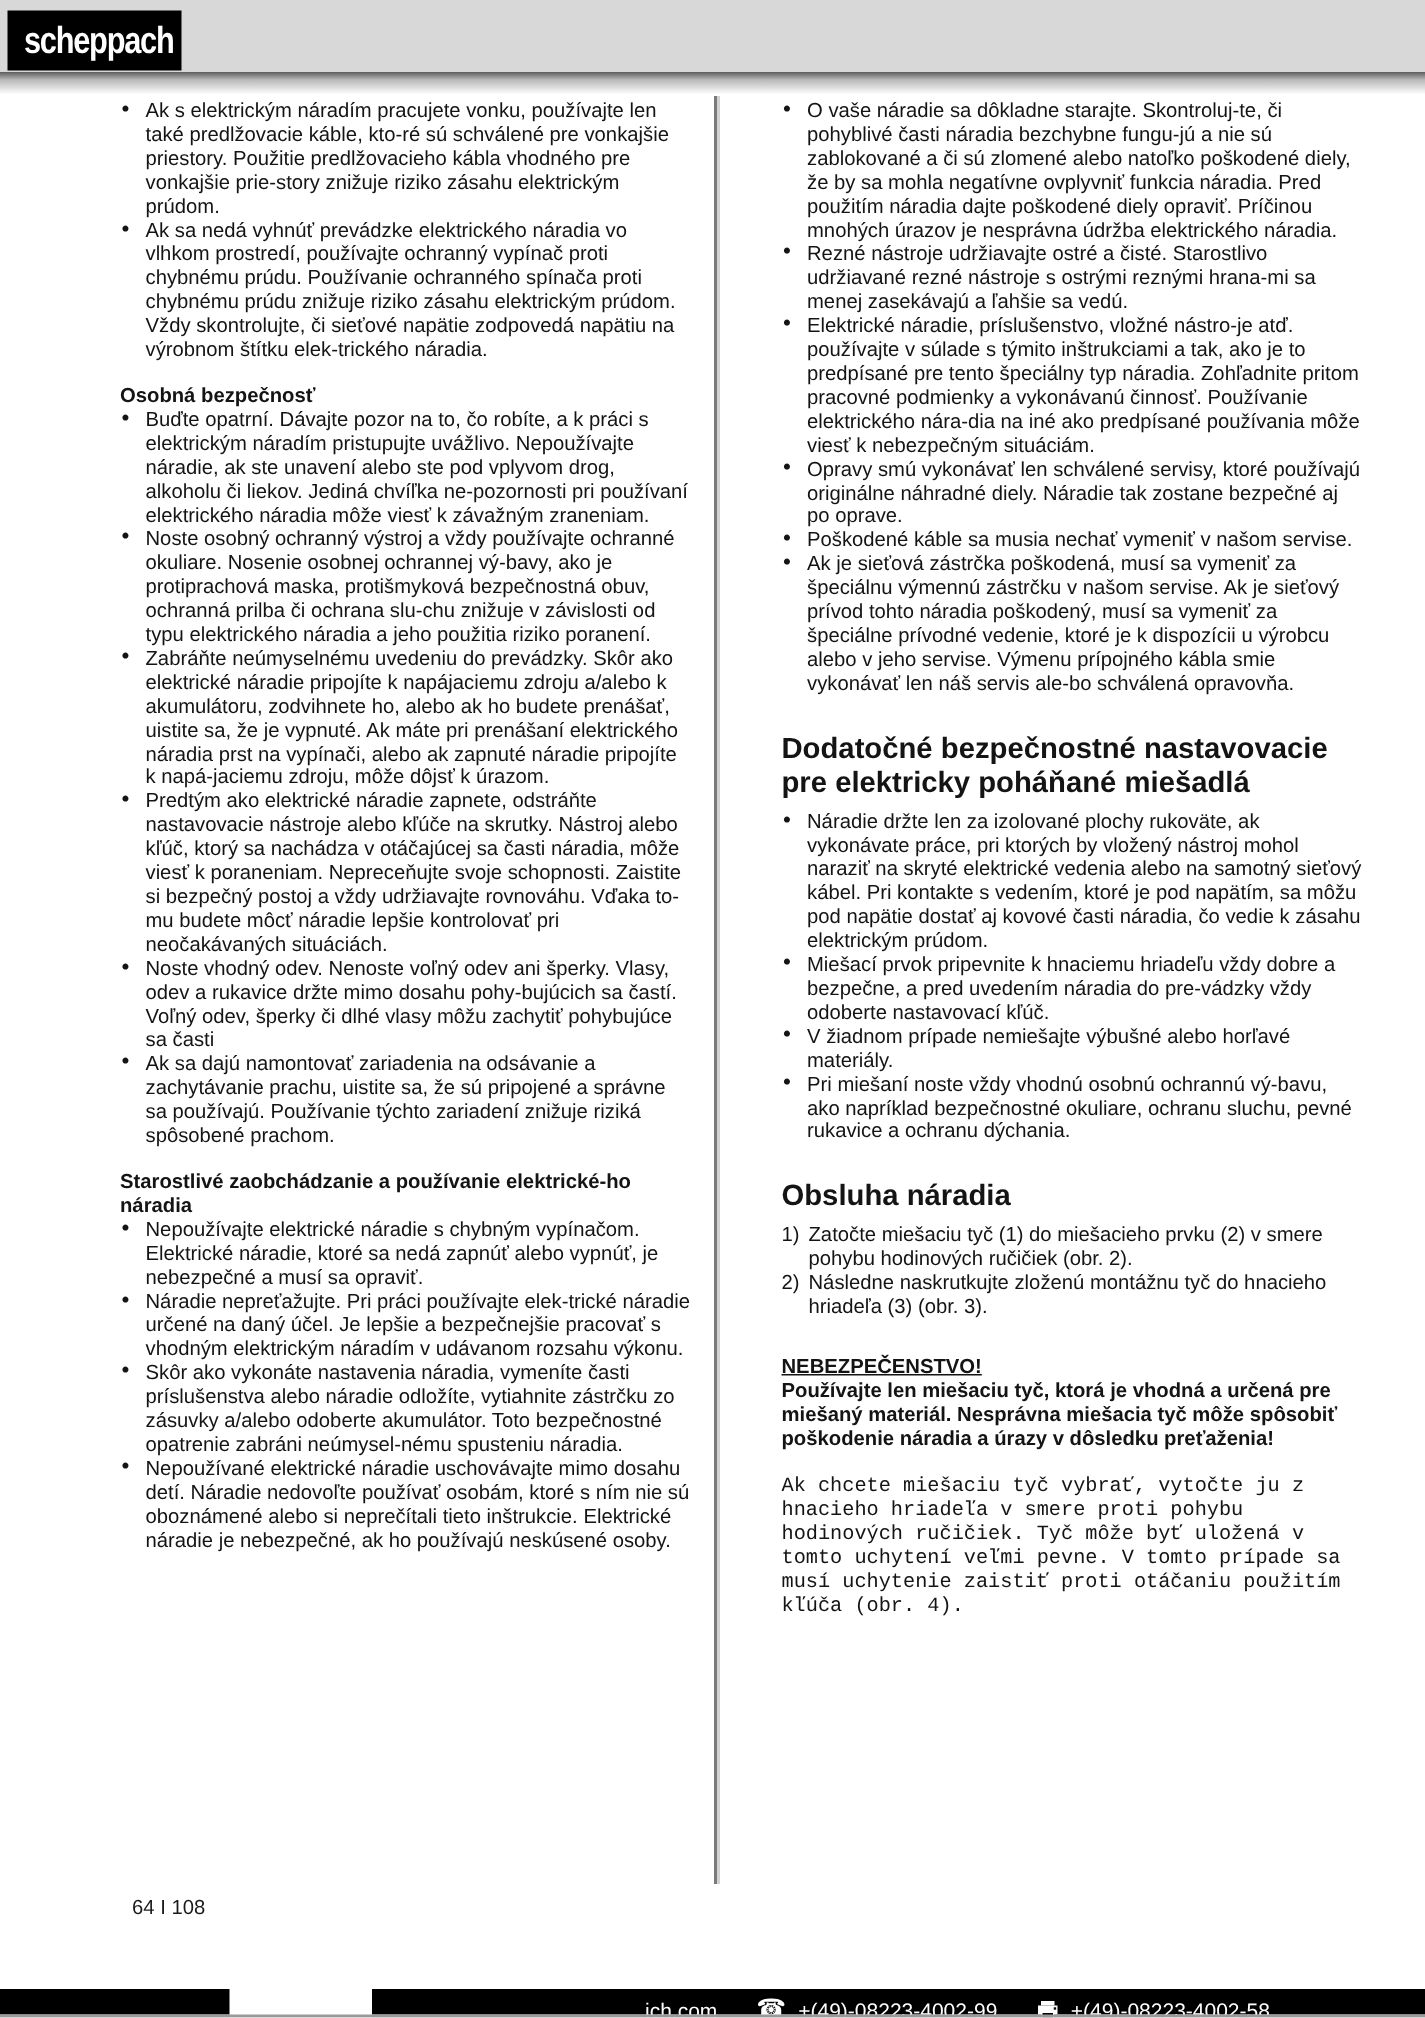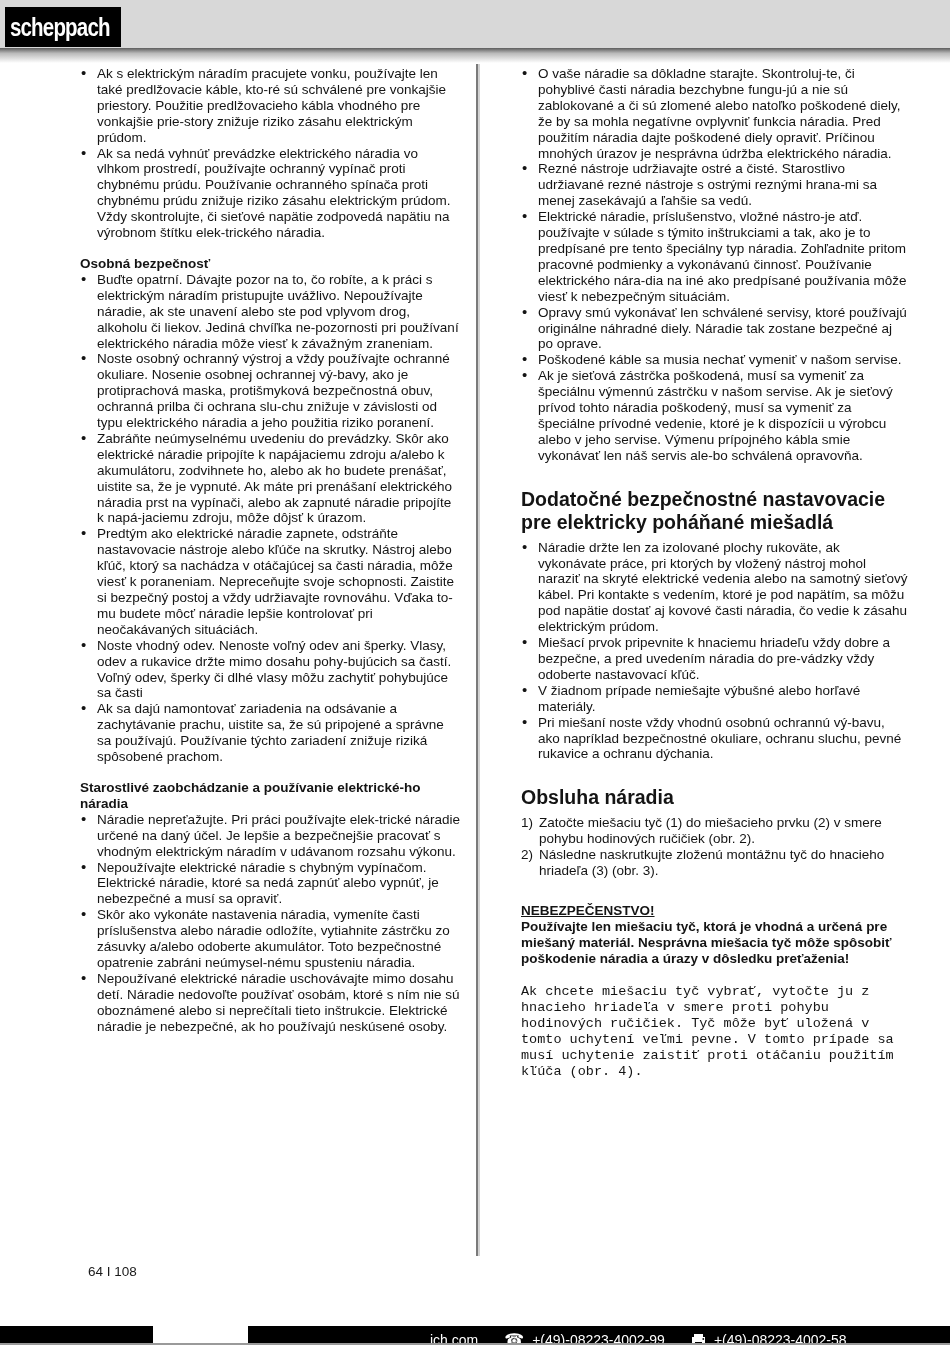--- a/index.html
+++ b/index.html
@@ -8,21 +8,21 @@
     position:relative; width:950px; height:1345px; margin:0 auto;
     background:#ffffff; overflow:hidden;
     font-family:"Liberation Sans", sans-serif; color:#141414;
   }
   
   .header-bar { position:absolute; top:0; left:0; width:950px; height:48px; background:#d8d8d8; }
   .header-shadow { position:absolute; top:48px; left:0; width:950px; height:15px;
     background:linear-gradient(to bottom, #5d5d5d, #b9b9b9 35%, #ffffff 100%); }
   .logo-box {
     position:absolute; top:7px; left:5px; width:116px; height:40px; background:#000;
-    display:flex; align-items:center; justify-content:flex-end;
+    display:flex; align-items:center; justify-content:flex-start;
   }
   .logo-text {
     color:#fff; font-weight:bold; font-size:25px; letter-spacing:-1px;
     transform:scaleX(0.82); transform-origin:center; font-style:normal;
   }
   
   .col { position:absolute; top:66px; font-size:13.5px; line-height:15.9px; }
   .col-left  { left:80px;  width:381px; }
   .col-right { left:521px; width:387px; }
   .divider { position:absolute; top:64px; left:476px; width:2px; height:1192px;
@@ -77,22 +77,22 @@
       <li>Buďte opatrní. Dávajte pozor na to, čo robíte, a k práci s elektrickým náradím pristupujte uvážlivo. Nepoužívajte náradie, ak ste unavení alebo ste pod vplyvom drog, alkoholu či liekov. Jediná chvíľka ne-pozornosti pri používaní elektrického náradia môže viesť k závažným zraneniam.</li>
       <li>Noste osobný ochranný výstroj a vždy používajte ochranné okuliare. Nosenie osobnej ochrannej vý-bavy, ako je protiprachová maska, protišmyková bezpečnostná obuv, ochranná prilba či ochrana slu-chu znižuje v závislosti od typu elektrického náradia a jeho použitia riziko poranení.</li>
       <li>Zabráňte neúmyselnému uvedeniu do prevádzky. Skôr ako elektrické náradie pripojíte k napájaciemu zdroju a/alebo k akumulátoru, zodvihnete ho, alebo ak ho budete prenášať, uistite sa, že je vypnuté. Ak máte pri prenášaní elektrického náradia prst na vypínači, alebo ak zapnuté náradie pripojíte k napá-jaciemu zdroju, môže dôjsť k úrazom.</li>
       <li>Predtým ako elektrické náradie zapnete, odstráňte nastavovacie nástroje alebo kľúče na skrutky. Nástroj alebo kľúč, ktorý sa nachádza v otáčajúcej sa časti náradia, môže viesť k poraneniam. Nepreceňujte svoje schopnosti. Zaistite si bezpečný postoj a vždy udržiavajte rovnováhu. Vďaka to-mu budete môcť náradie lepšie kontrolovať pri neočakávaných situáciách.</li>
       <li>Noste vhodný odev. Nenoste voľný odev ani šperky. Vlasy, odev a rukavice držte mimo dosahu pohy-bujúcich sa častí. Voľný odev, šperky či dlhé vlasy môžu zachytiť pohybujúce sa časti</li>
       <li>Ak sa dajú namontovať zariadenia na odsávanie a zachytávanie prachu, uistite sa, že sú pripojené a správne sa používajú. Používanie týchto zariadení znižuje riziká spôsobené prachom.</li>
     </ul>
 
     <h3 class="sec">Starostlivé zaobchádzanie a používanie elektrické-ho náradia</h3>
     <ul class="blist">
+      <li>Nepoužívajte elektrické náradie s chybným vypínačom. Elektrické náradie, ktoré sa nedá zapnúť alebo vypnúť, je nebezpečné a musí sa opraviť.</li>
       <li>Náradie nepreťažujte. Pri práci používajte elek-trické náradie určené na daný účel. Je lepšie a bezpečnejšie pracovať s vhodným elektrickým náradím v udávanom rozsahu výkonu.</li>
-      <li>Nepoužívajte elektrické náradie s chybným vypínačom. Elektrické náradie, ktoré sa nedá zapnúť alebo vypnúť, je nebezpečné a musí sa opraviť.</li>
       <li>Skôr ako vykonáte nastavenia náradia, vymeníte časti príslušenstva alebo náradie odložíte, vytiahnite zástrčku zo zásuvky a/alebo odoberte akumulátor. Toto bezpečnostné opatrenie zabráni neúmysel-nému spusteniu náradia.</li>
       <li>Nepoužívané elektrické náradie uschovávajte mimo dosahu detí. Náradie nedovoľte používať osobám, ktoré s ním nie sú oboznámené alebo si neprečítali tieto inštrukcie. Elektrické náradie je nebezpečné, ak ho používajú neskúsené osoby.</li>
     </ul>
   </div>
 
   <div class="col col-right">
     <ul class="blist">
       <li>O vaše náradie sa dôkladne starajte. Skontroluj-te, či pohyblivé časti náradia bezchybne fungu-jú a nie sú zablokované a či sú zlomené alebo natoľko poškodené diely, že by sa mohla negatívne ovplyvniť funkcia náradia. Pred použitím náradia dajte poškodené diely opraviť. Príčinou mnohých úrazov je nesprávna údržba elektrického náradia.</li>
       <li>Rezné nástroje udržiavajte ostré a čisté. Starostlivo udržiavané rezné nástroje s ostrými reznými hrana-mi sa menej zasekávajú a ľahšie sa vedú.</li>
       <li>Elektrické náradie, príslušenstvo, vložné nástro-je atď. používajte v súlade s týmito inštrukciami a tak, ako je to predpísané pre tento špeciálny typ náradia. Zohľadnite pritom pracovné podmienky a vykonávanú činnosť. Používanie elektrického nára-dia na iné ako predpísané používania môže viesť k nebezpečným situáciám.</li>

